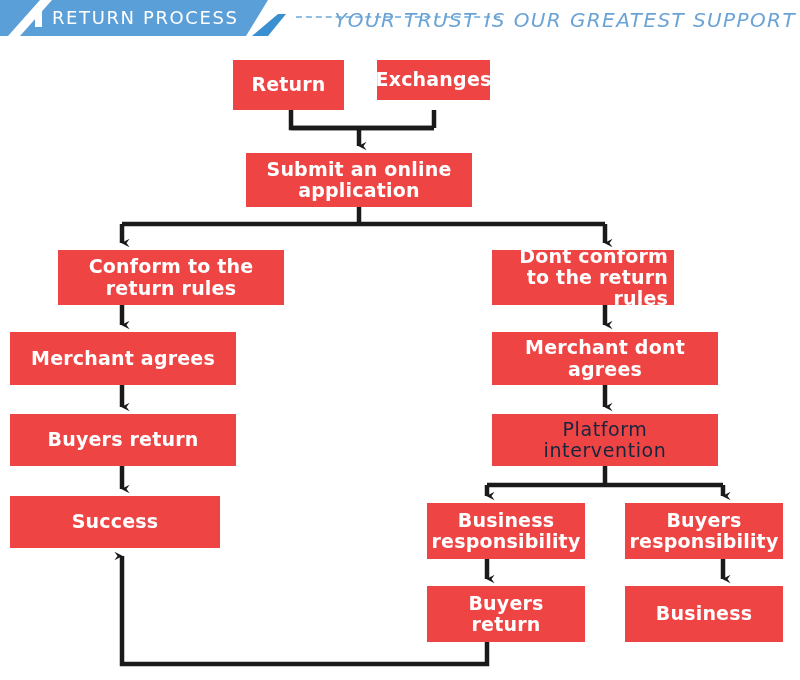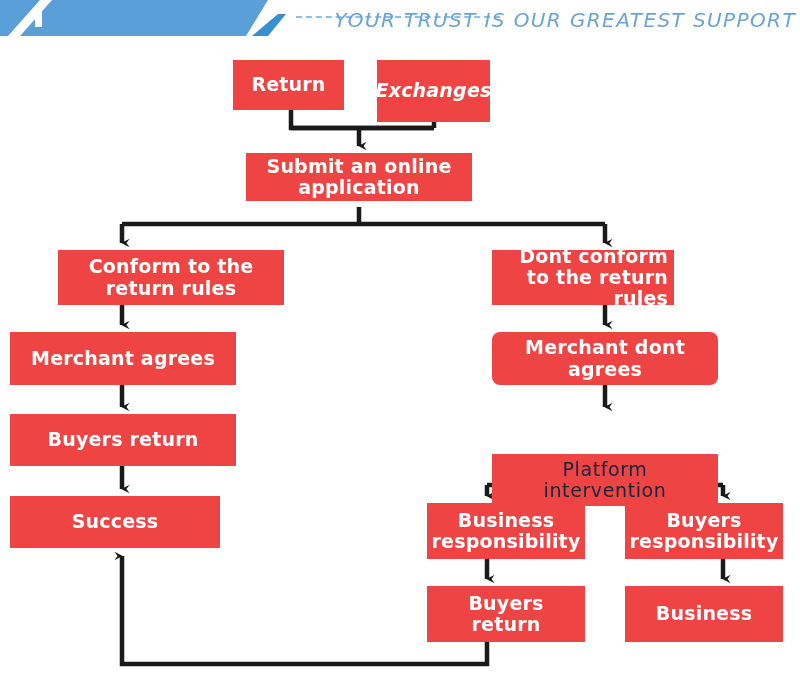--- a/index.html
+++ b/index.html
@@ -118,20 +118,21 @@
 </style>
 </head>
 <body>
 
 <div id="header-bar">
   <div class="banner-shape"></div>
   <div class="banner-slash"></div>
   <div class="banner-notch"></div>
   <div class="banner-accent"></div>
   <div class="banner-tick"></div>
+  <div id="banner-title">RETURN PROCESS</div>
   <div class="banner-dash"></div>
   <div id="banner-tagline">YOUR TRUST IS OUR GREATEST SUPPORT</div>
 </div>
 
 <div id="flow-canvas">
   <svg id="connectors" viewBox="0 0 800 680" width="800" height="680" xmlns="http://www.w3.org/2000/svg">
     <defs>
       <marker id="arrowhead" markerWidth="9" markerHeight="9" refX="4.2" refY="7.6" orient="auto" markerUnits="userSpaceOnUse">
         <path d="M0,0 L4.2,8.4 L8.4,0 L4.2,3.1 Z" fill="#1a1a1a"></path>
       </marker>
@@ -165,26 +166,26 @@
       <path d="M 723 485 L 723 496" marker-end="url(#arrowhead)"></path>
 
       <path d="M 487 559 L 487 579" marker-end="url(#arrowhead)"></path>
       <path d="M 723 559 L 723 579" marker-end="url(#arrowhead)"></path>
 
       <path d="M 487 642 L 487 664 L 122 664 L 122 556" marker-end="url(#arrowhead-up)"></path>
     </g>
   </svg>
 
   <div class="node" style="left: 233px; top: 60px; width: 111px; height: 50px;">Return</div>
-  <div class="node" style="left: 377px; top: 60px; width: 113px; height: 62px; font-style: italic;">Exchanges</div>
-  <div class="node" style="left: 246px; top: 153px; width: 226px; height: 48px;">Submit an online application</div>
+  <div class="node" style="left: 377px; top: 60px; width: 113px; height: 40px;">Exchanges</div>
+  <div class="node" style="left: 246px; top: 153px; width: 226px; height: 54px;">Submit an online application</div>
   <div class="node" style="left: 10px; top: 250px; width: 226px; height: 55px; margin-left: 48px;">Conform to the return rules</div>
   <div class="node" style="left: 10px; top: 332px; width: 226px; height: 53px;">Merchant agrees</div>
   <div class="node" style="left: 10px; top: 414px; width: 226px; height: 52px;">Buyers return</div>
   <div class="node" style="left: 10px; top: 496px; width: 210px; height: 52px;">Success</div>
   <div class="node" style="left: 492px; top: 250px; width: 182px; height: 55px; text-align: right;">Dont conform to the return rules</div>
-  <div class="node" style="left: 492px; top: 332px; width: 226px; height: 53px; border-radius: 8px;">Merchant dont agrees</div>
-  <div class="node plain" style="left: 492px; top: 414px; width: 226px; height: 52px; margin-top: 40px;">Platform intervention</div>
+  <div class="node" style="left: 492px; top: 332px; width: 226px; height: 53px;">Merchant dont agrees</div>
+  <div class="node plain" style="left: 492px; top: 414px; width: 226px; height: 52px;">Platform intervention</div>
   <div class="node" style="left: 427px; top: 503px; width: 158px; height: 56px;">Business responsibility</div>
   <div class="node" style="left: 625px; top: 503px; width: 158px; height: 56px;">Buyers responsibility</div>
   <div class="node" style="left: 427px; top: 586px; width: 158px; height: 56px;">Buyers return</div>
   <div class="node" style="left: 625px; top: 586px; width: 158px; height: 56px;">Business</div>
 </div>
 
 </body></html>

